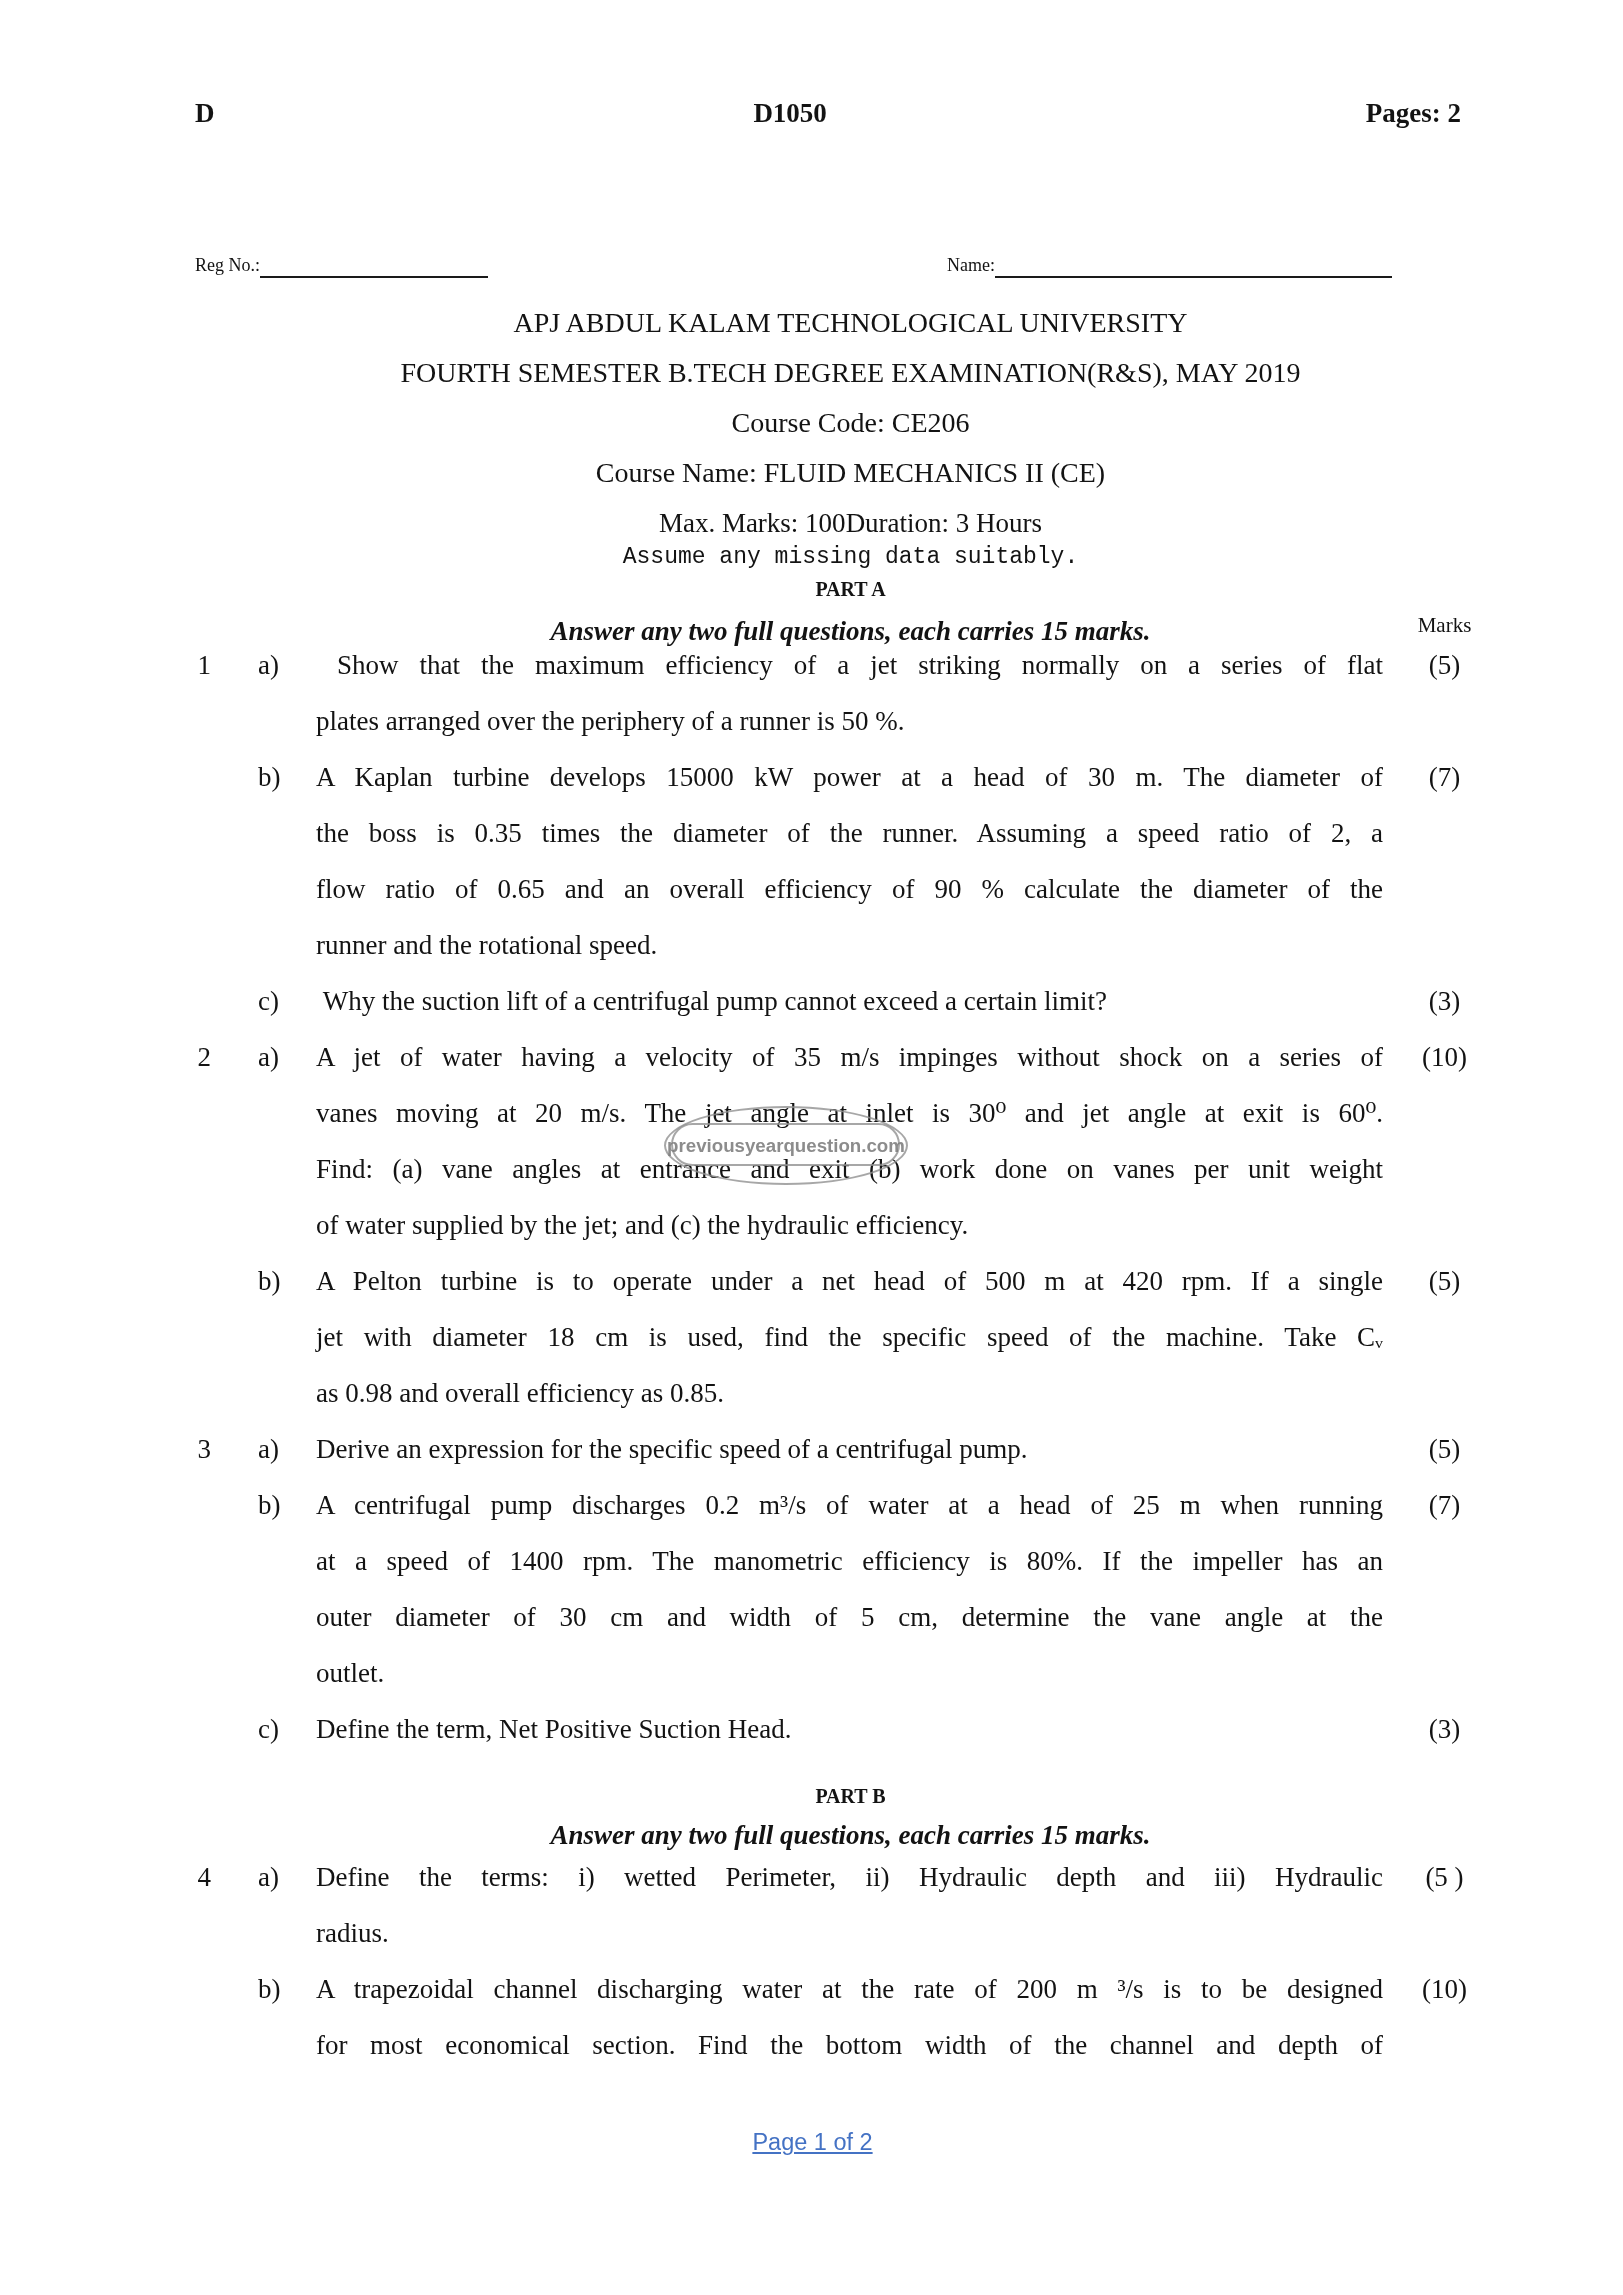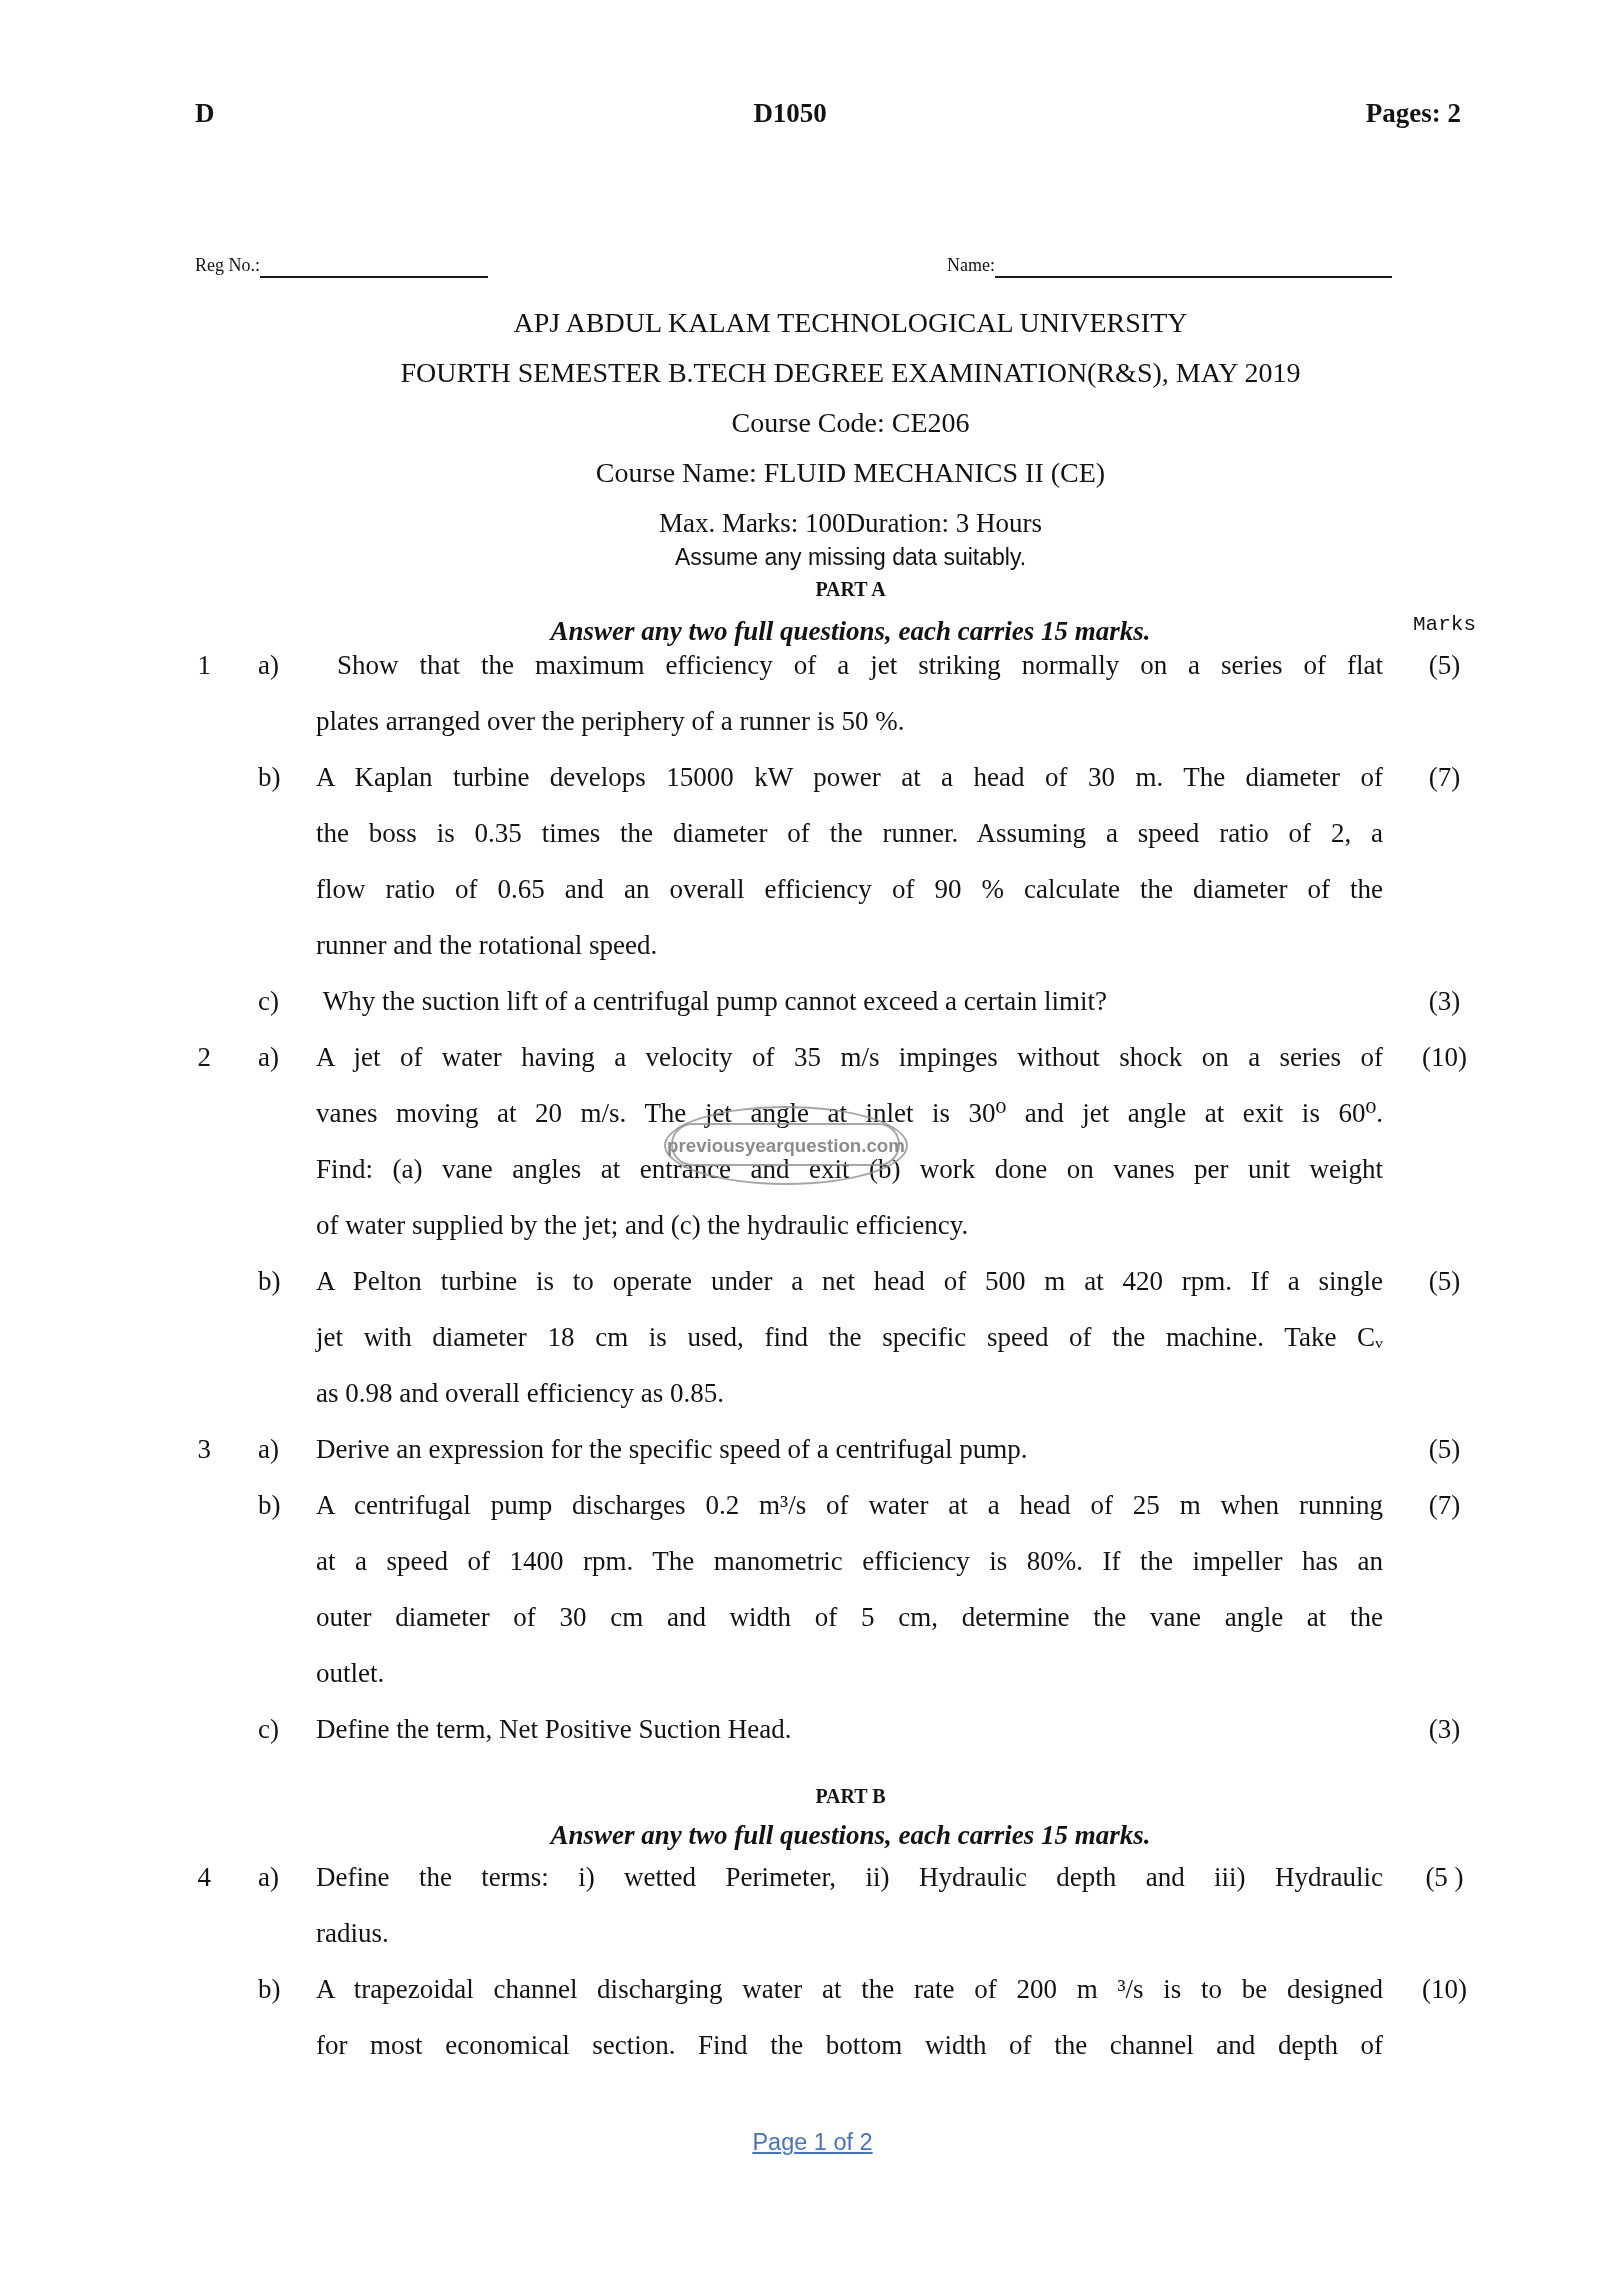--- a/index.html
+++ b/index.html
@@ -24,35 +24,35 @@
   .reg-line{width:228px;}
   .name-line{width:397px;}
   .name-group{position:absolute;left:752px;top:0;}
 
   .title-block{margin-top:17px;text-align:center;font-size:28px;line-height:50px;}
   .t-uni,.t-code,.t-name{font-weight:normal;}
   .mm-row{display:flex;justify-content:center;font-size:27px;font-weight:normal;line-height:50px;text-align:left;}
 
   .note{
     margin-top:-4.9px;text-align:center;
-    font-family:Liberation Sans, sans-serif;
+    font-family:Liberation Mono, monospace;
     font-size:23px;line-height:29px;
   }
 
   .part-title{text-align:center;font-weight:bold;font-size:20px;}
   .section-a .part-title{line-height:34px;margin-top:0;}
   .section-b .part-title{line-height:37px;margin-top:21px;}
 
   .instr-row{position:relative;text-align:center;font-size:27px;}
   .section-a .instr-row{line-height:41px;margin-top:4.9px;}
   .section-b .instr-row{line-height:37px;margin-top:1.6px;}
   .instr{font-weight:bold;font-style:italic;}
   .marks-label{
     position:absolute;right:0;top:1.6px;width:123px;text-align:center;
-    font-family:Liberation Mono, monospace;
+    font-family:Liberation Serif, serif;
     font-size:21px;font-weight:normal;font-style:normal;line-height:24px;
   }
 
   .section-a .qblock{margin-top:-14.6px;}
   .section-b .qblock{margin-top:-4.9px;}
   .qrow{display:flex;align-items:flex-start;font-size:27px;}
   .qnum{width:63px;line-height:56px;padding-left:2.4px;box-sizing:border-box;}
   .qletter{width:58px;line-height:56px;}
   .qtext{width:1067px;line-height:56px;}
   .qmarks{width:123px;line-height:56px;text-align:center;}

